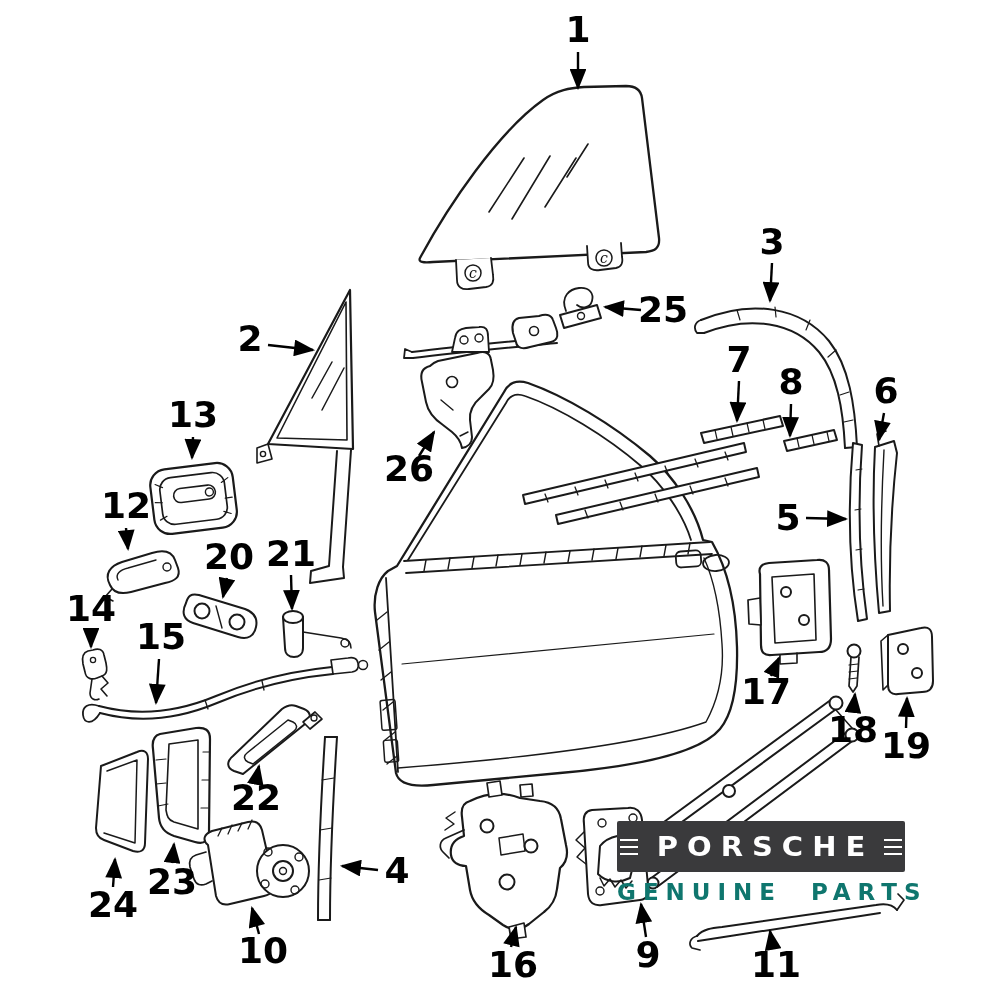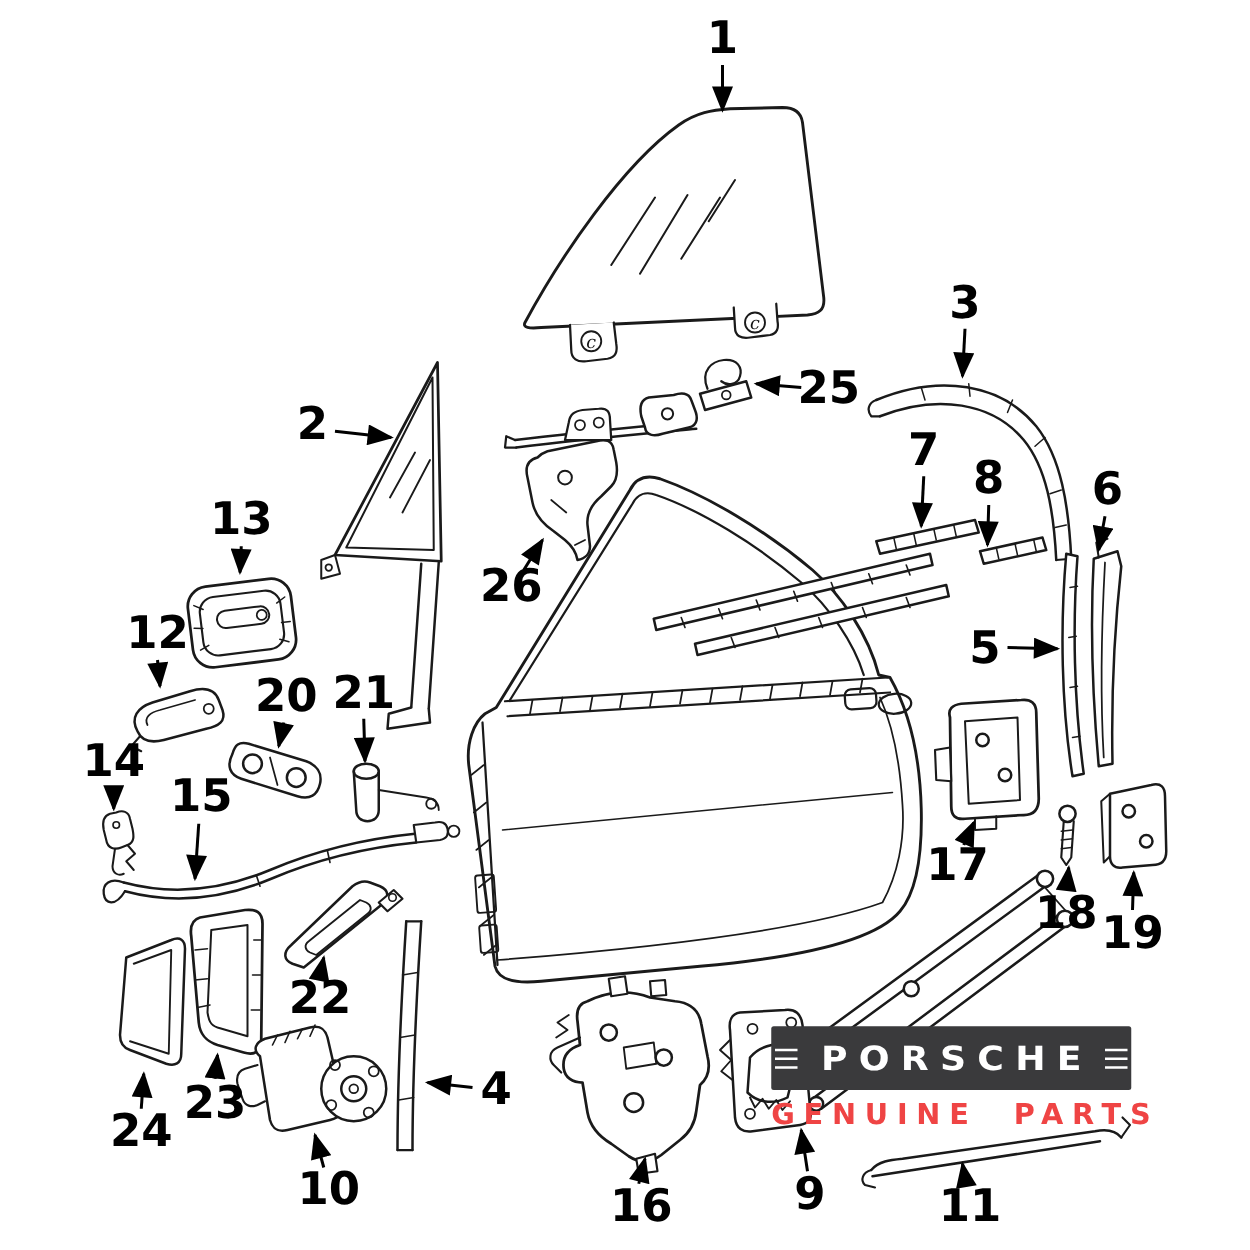--- a/index.html
+++ b/index.html
@@ -18,21 +18,21 @@
     height:51px; background:#3a3a3c; border-radius:2px;
     display:flex; align-items:center; justify-content:center; gap:10px; padding:0 26px;
   }
   .badge-word {
     color:#fff; font-weight:bold; font-size:29px; letter-spacing:9px; text-indent:9px;
     font-family:"DejaVu Sans", sans-serif; transform:scaleY(0.92); white-space:nowrap;
   }
   .lines { display:flex; flex-direction:column; gap:5px; flex:1; min-width:18px; }
   .lines i { display:block; height:2px; background:#fff; }
   .badge-caption {
-    margin-top:7px; color:#ef4444; font-weight:bold; font-size:23px;
+    margin-top:7px; color:#0f766e; font-weight:bold; font-size:23px;
     letter-spacing:7px; word-spacing:14px; text-align:center; white-space:nowrap;
     font-family:"DejaVu Sans", sans-serif;
   }
 </style>
 </head>
 <body>
 
 <div class="stage">
 
   <svg viewBox="0 0 1000 1000" width="1000" height="1000">

